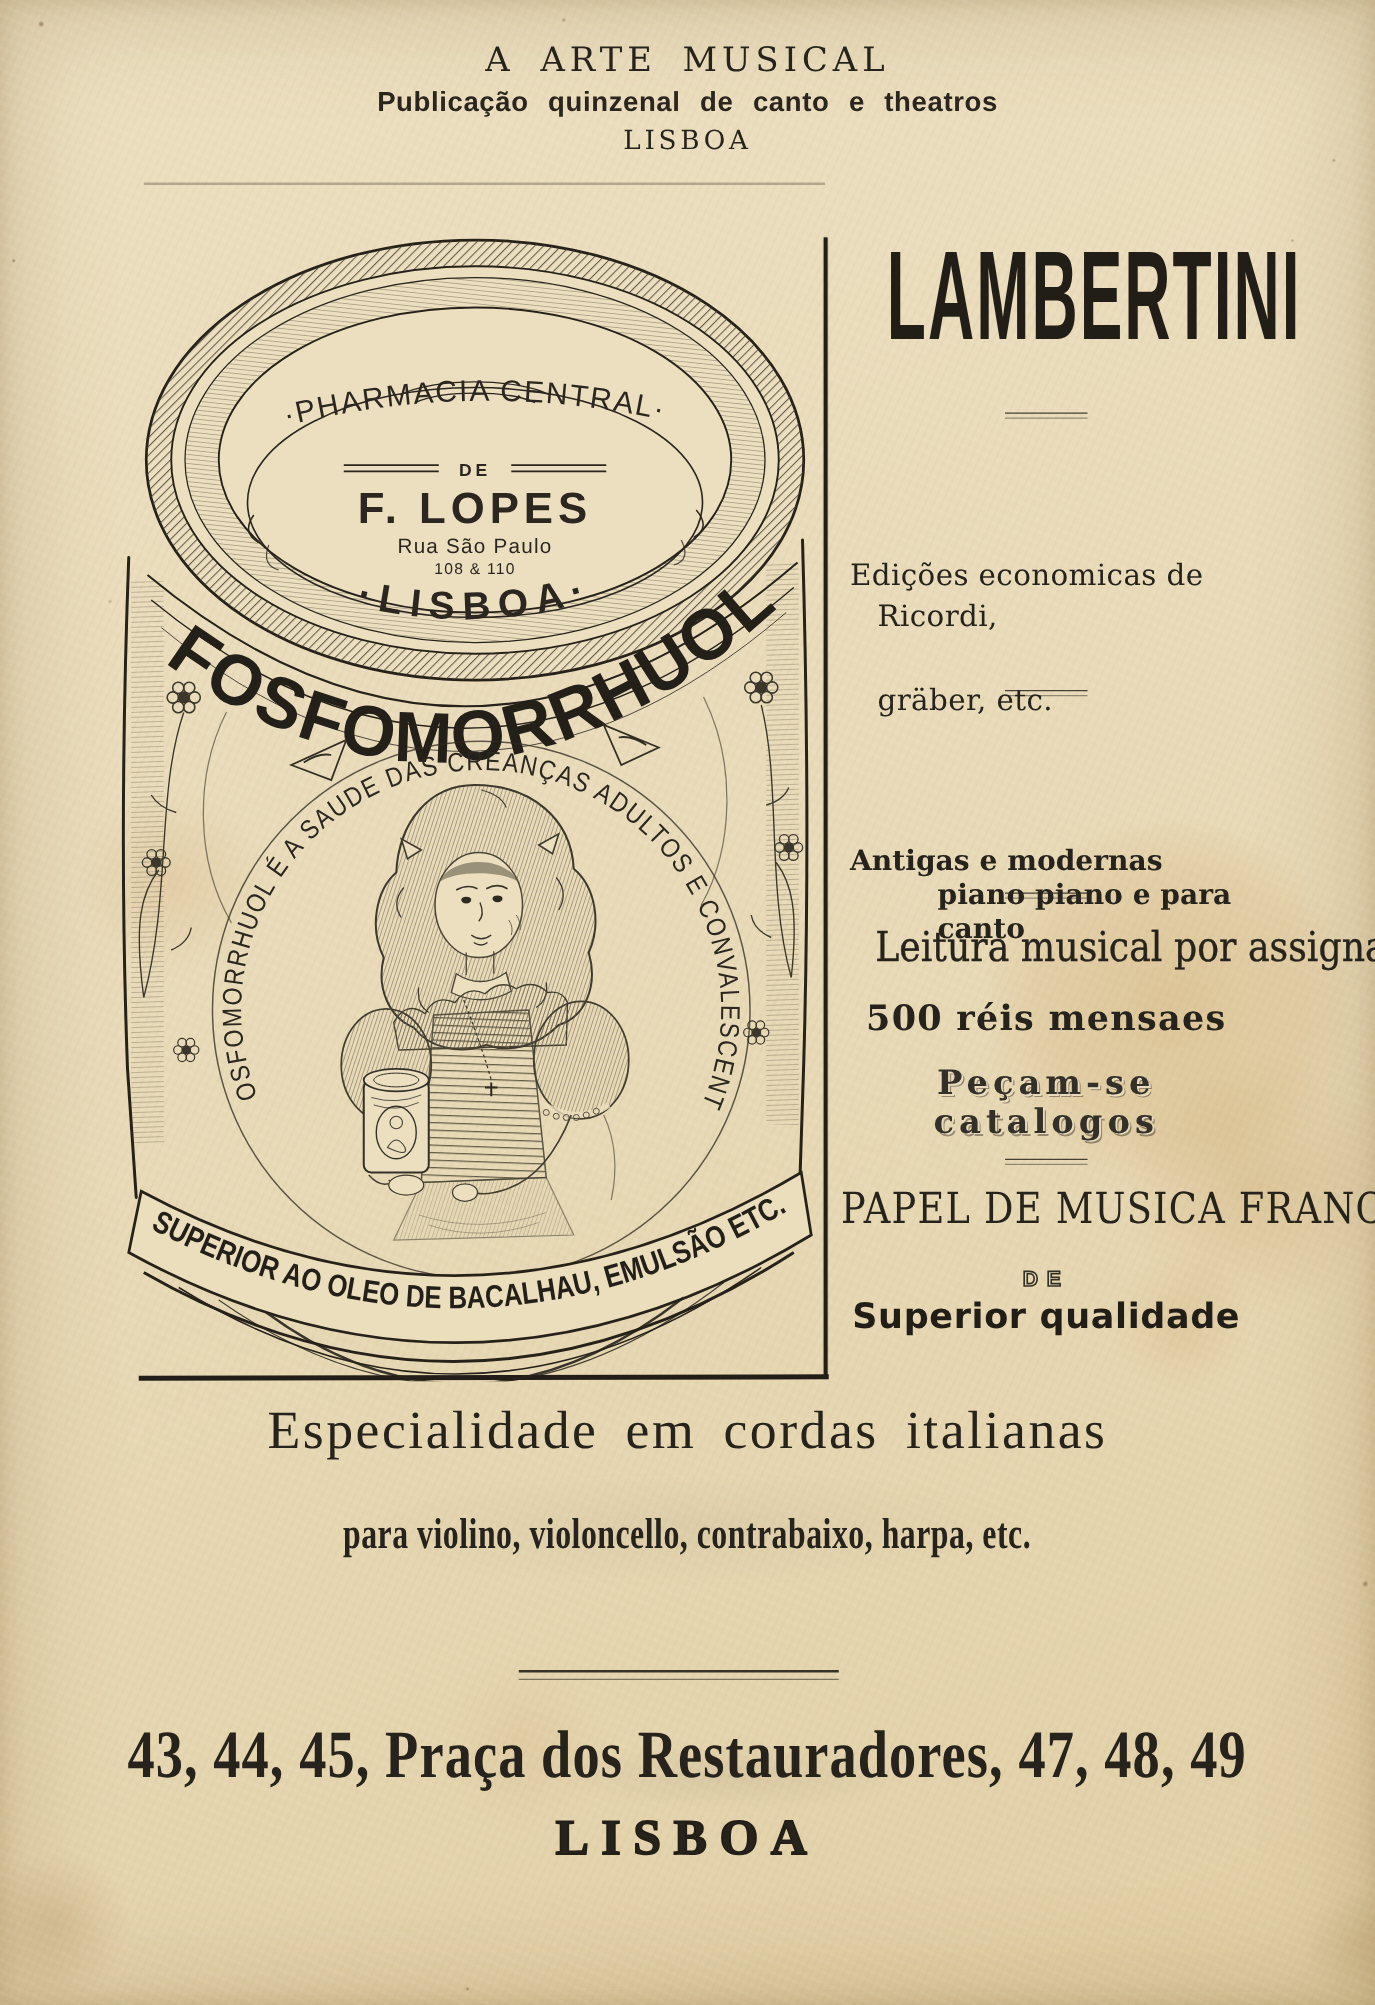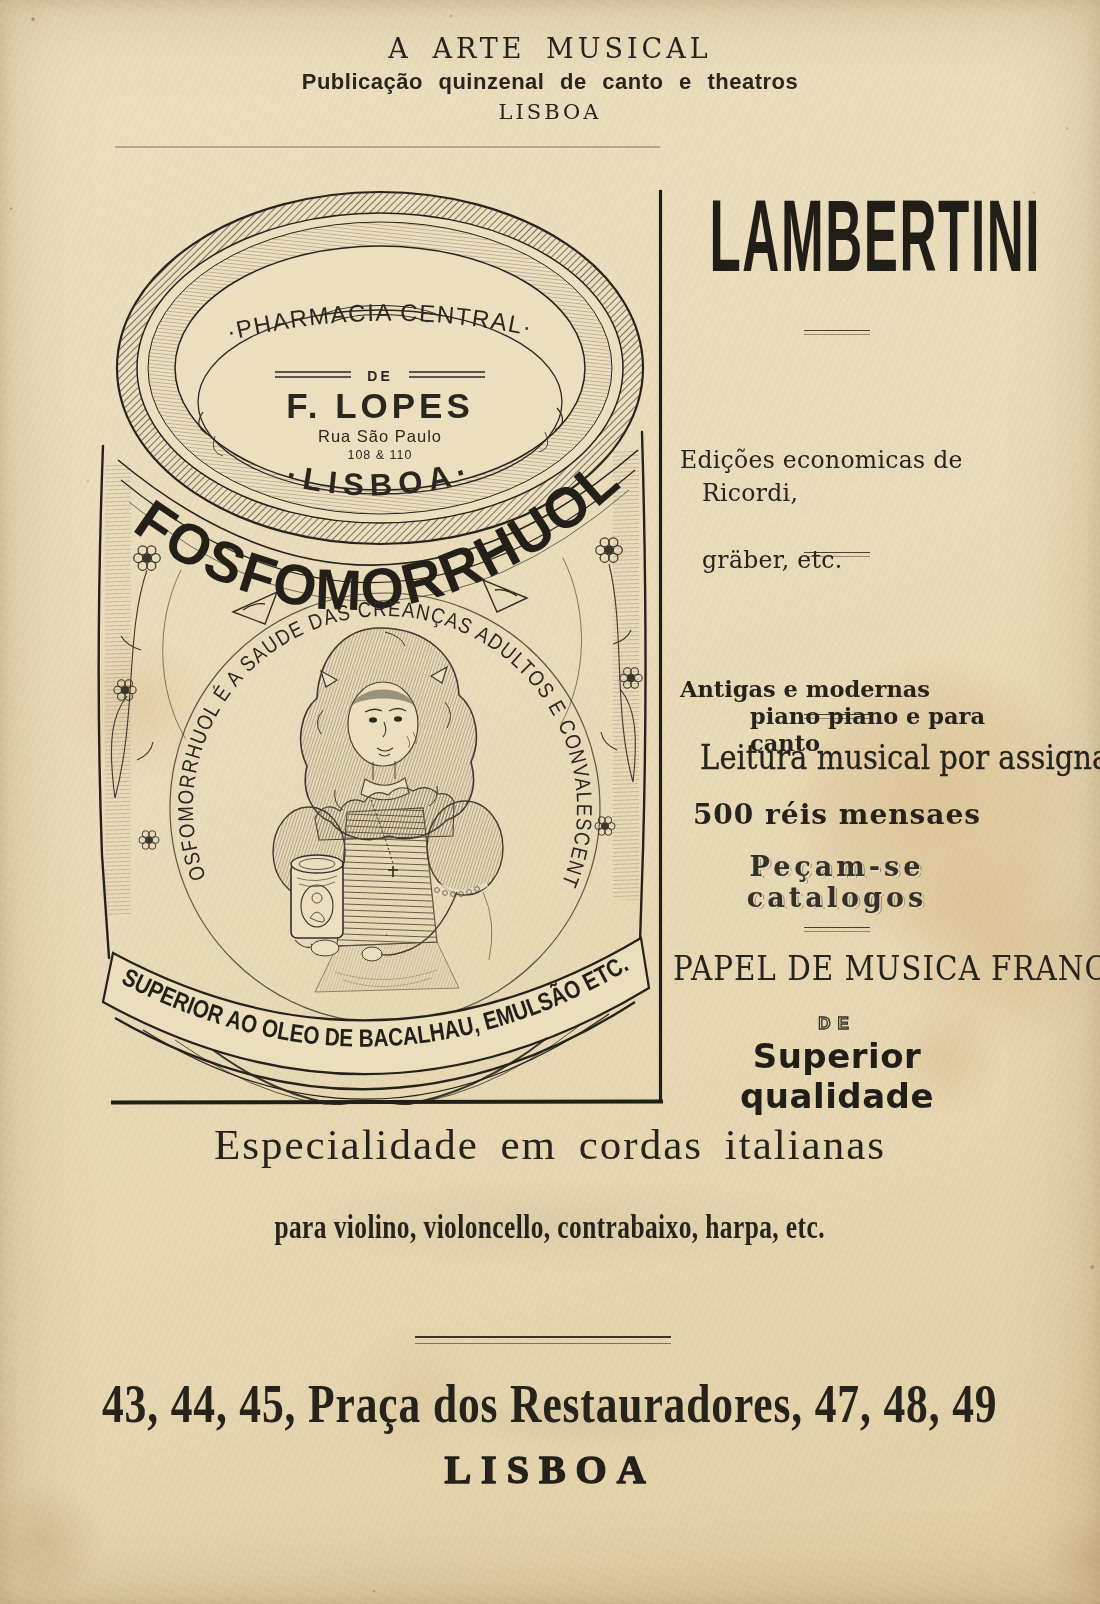--- a/index.html
+++ b/index.html
@@ -69,21 +69,21 @@
   .leit span{display:inline-block;font-size:33px;transform:scaleX(.88);transform-origin:center;
        -webkit-text-stroke:.3px #26231c;}
   .preco{top:608px;font-size:28px;font-weight:bold;letter-spacing:1px;}
   .pecam{top:661px;font-size:27px;font-weight:bold;letter-spacing:4px;color:#33302a;
        text-shadow:1.5px 1.5px 0 rgba(236,223,192,.95),2.4px 2.4px 0 rgba(70,60,45,.5);}
   .papel{top:758px;white-space:nowrap;}
   .papel span{display:inline-block;font-size:30px;letter-spacing:1px;transform:scale(.98,1.14);
        transform-origin:center top;}
   .pde{top:824px;font-family:"Liberation Sans",sans-serif;font-weight:bold;font-size:17px;
        letter-spacing:7px;color:rgba(236,223,192,.1);-webkit-text-stroke:1.3px #332f25;}
-  .sup{top:846px;font-family:"DejaVu Sans",sans-serif;font-weight:bold;font-size:34px;
+  .sup{top:846px;font-family:"DejaVu Sans",sans-serif;font-weight:bold;font-size:28px;
        letter-spacing:.5px;color:#211e17;}
 
   
   .ft{position:absolute;left:0;right:0;text-align:center;font-family:Liberation Serif, serif;}
   .esp{top:1120px;font-size:43px;letter-spacing:2px;word-spacing:9px;}
   .vio{top:1207px;white-space:nowrap;}
   .vio span{display:inline-block;font-size:31px;font-weight:bold;letter-spacing:.5px;
       transform:scale(.82,1.12);transform-origin:center top;}
   .fdiv{position:absolute;left:50%;top:1336px;width:256px;margin-left:-135px;height:5px;
       border-top:2.4px solid rgba(38,34,26,.9);border-bottom:1.2px solid rgba(38,34,26,.55);}

